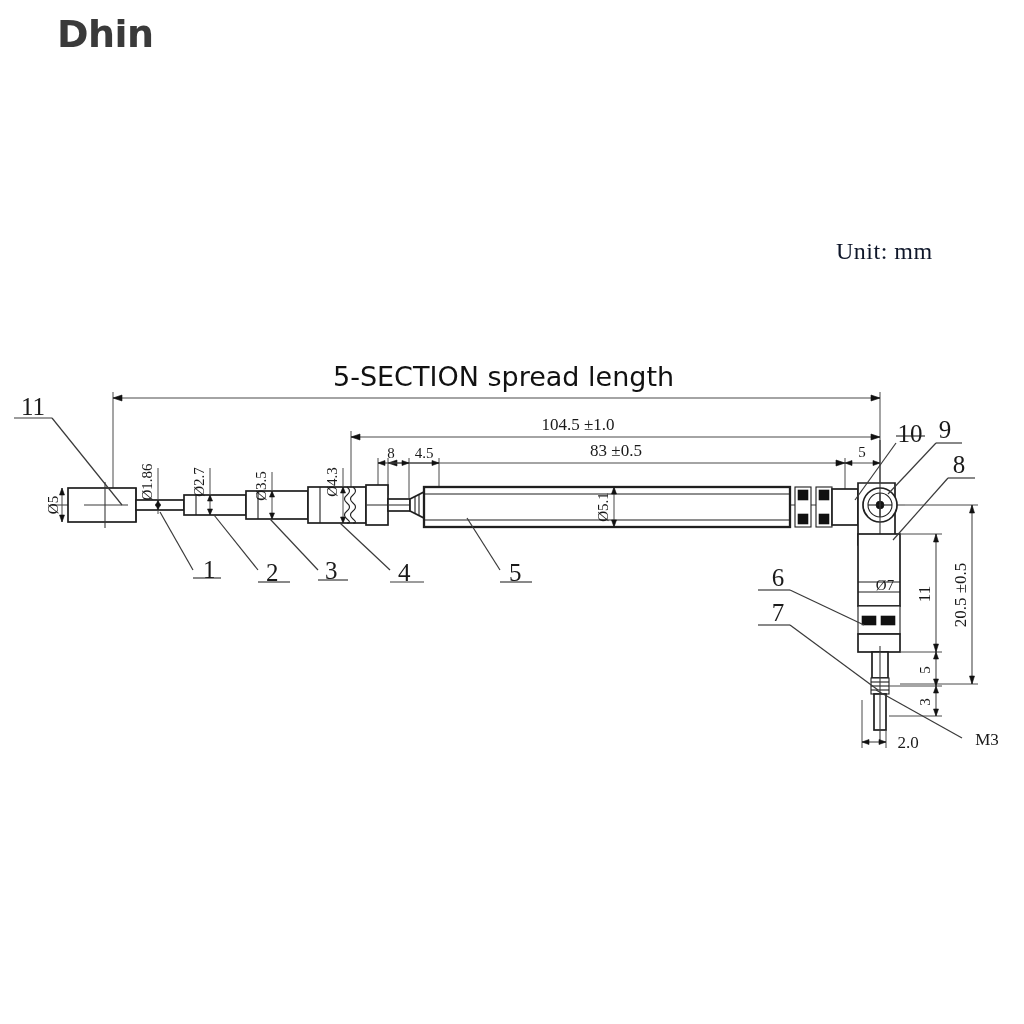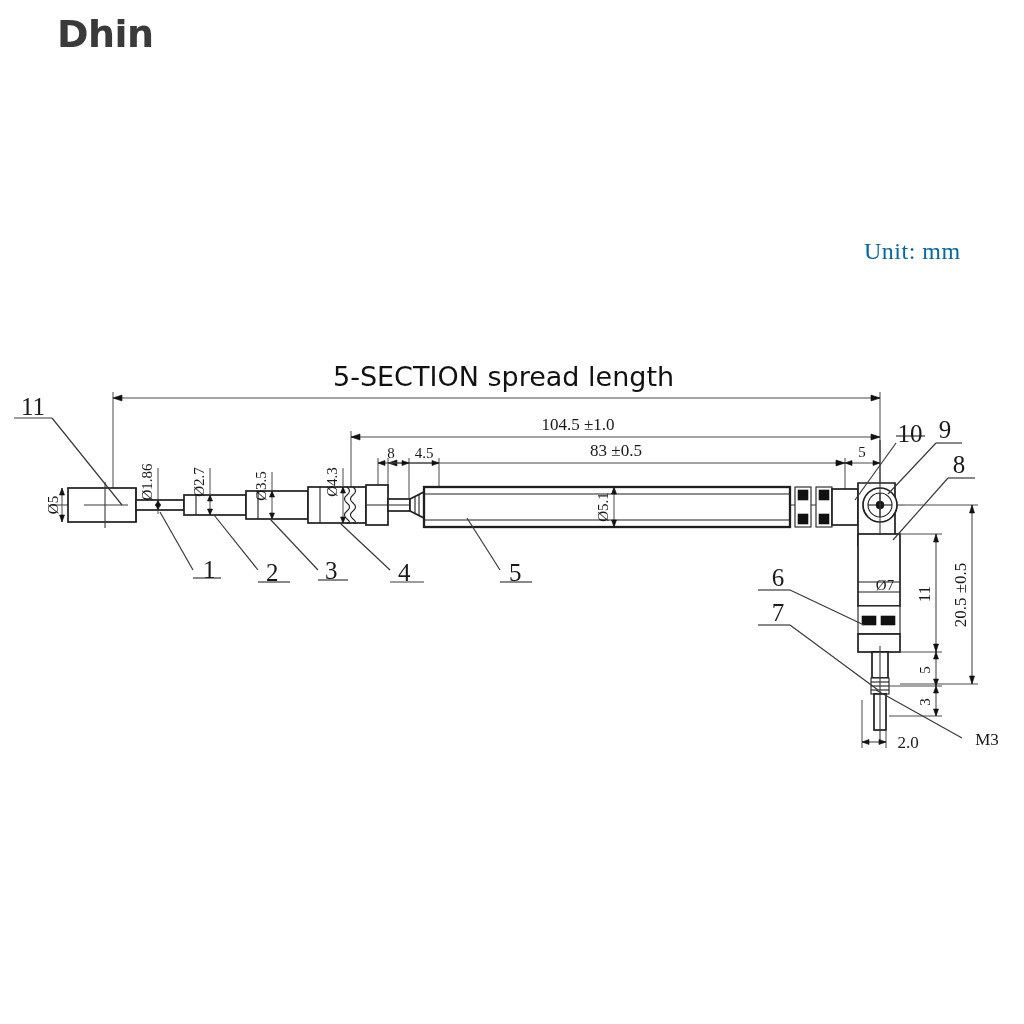--- a/index.html
+++ b/index.html
@@ -25,23 +25,22 @@
     color: #3a3a3a;
     letter-spacing: -0.5px;
     line-height: 1;
   }
   #unit-label {
     position: absolute;
     left: 836px;
     top: 238px;
     font-family: "Liberation Serif", serif;
     font-size: 24px;
-    color: #0369a1;
+    color: #0f172a;
     letter-spacing: 0.5px;
-    margin-left: 28px;
   }
   #drawing {
     position: absolute;
     left: 0;
     top: 0;
   }
   text {
     font-family: "Liberation Serif", serif;
     fill: #1a1a1a;
   }

